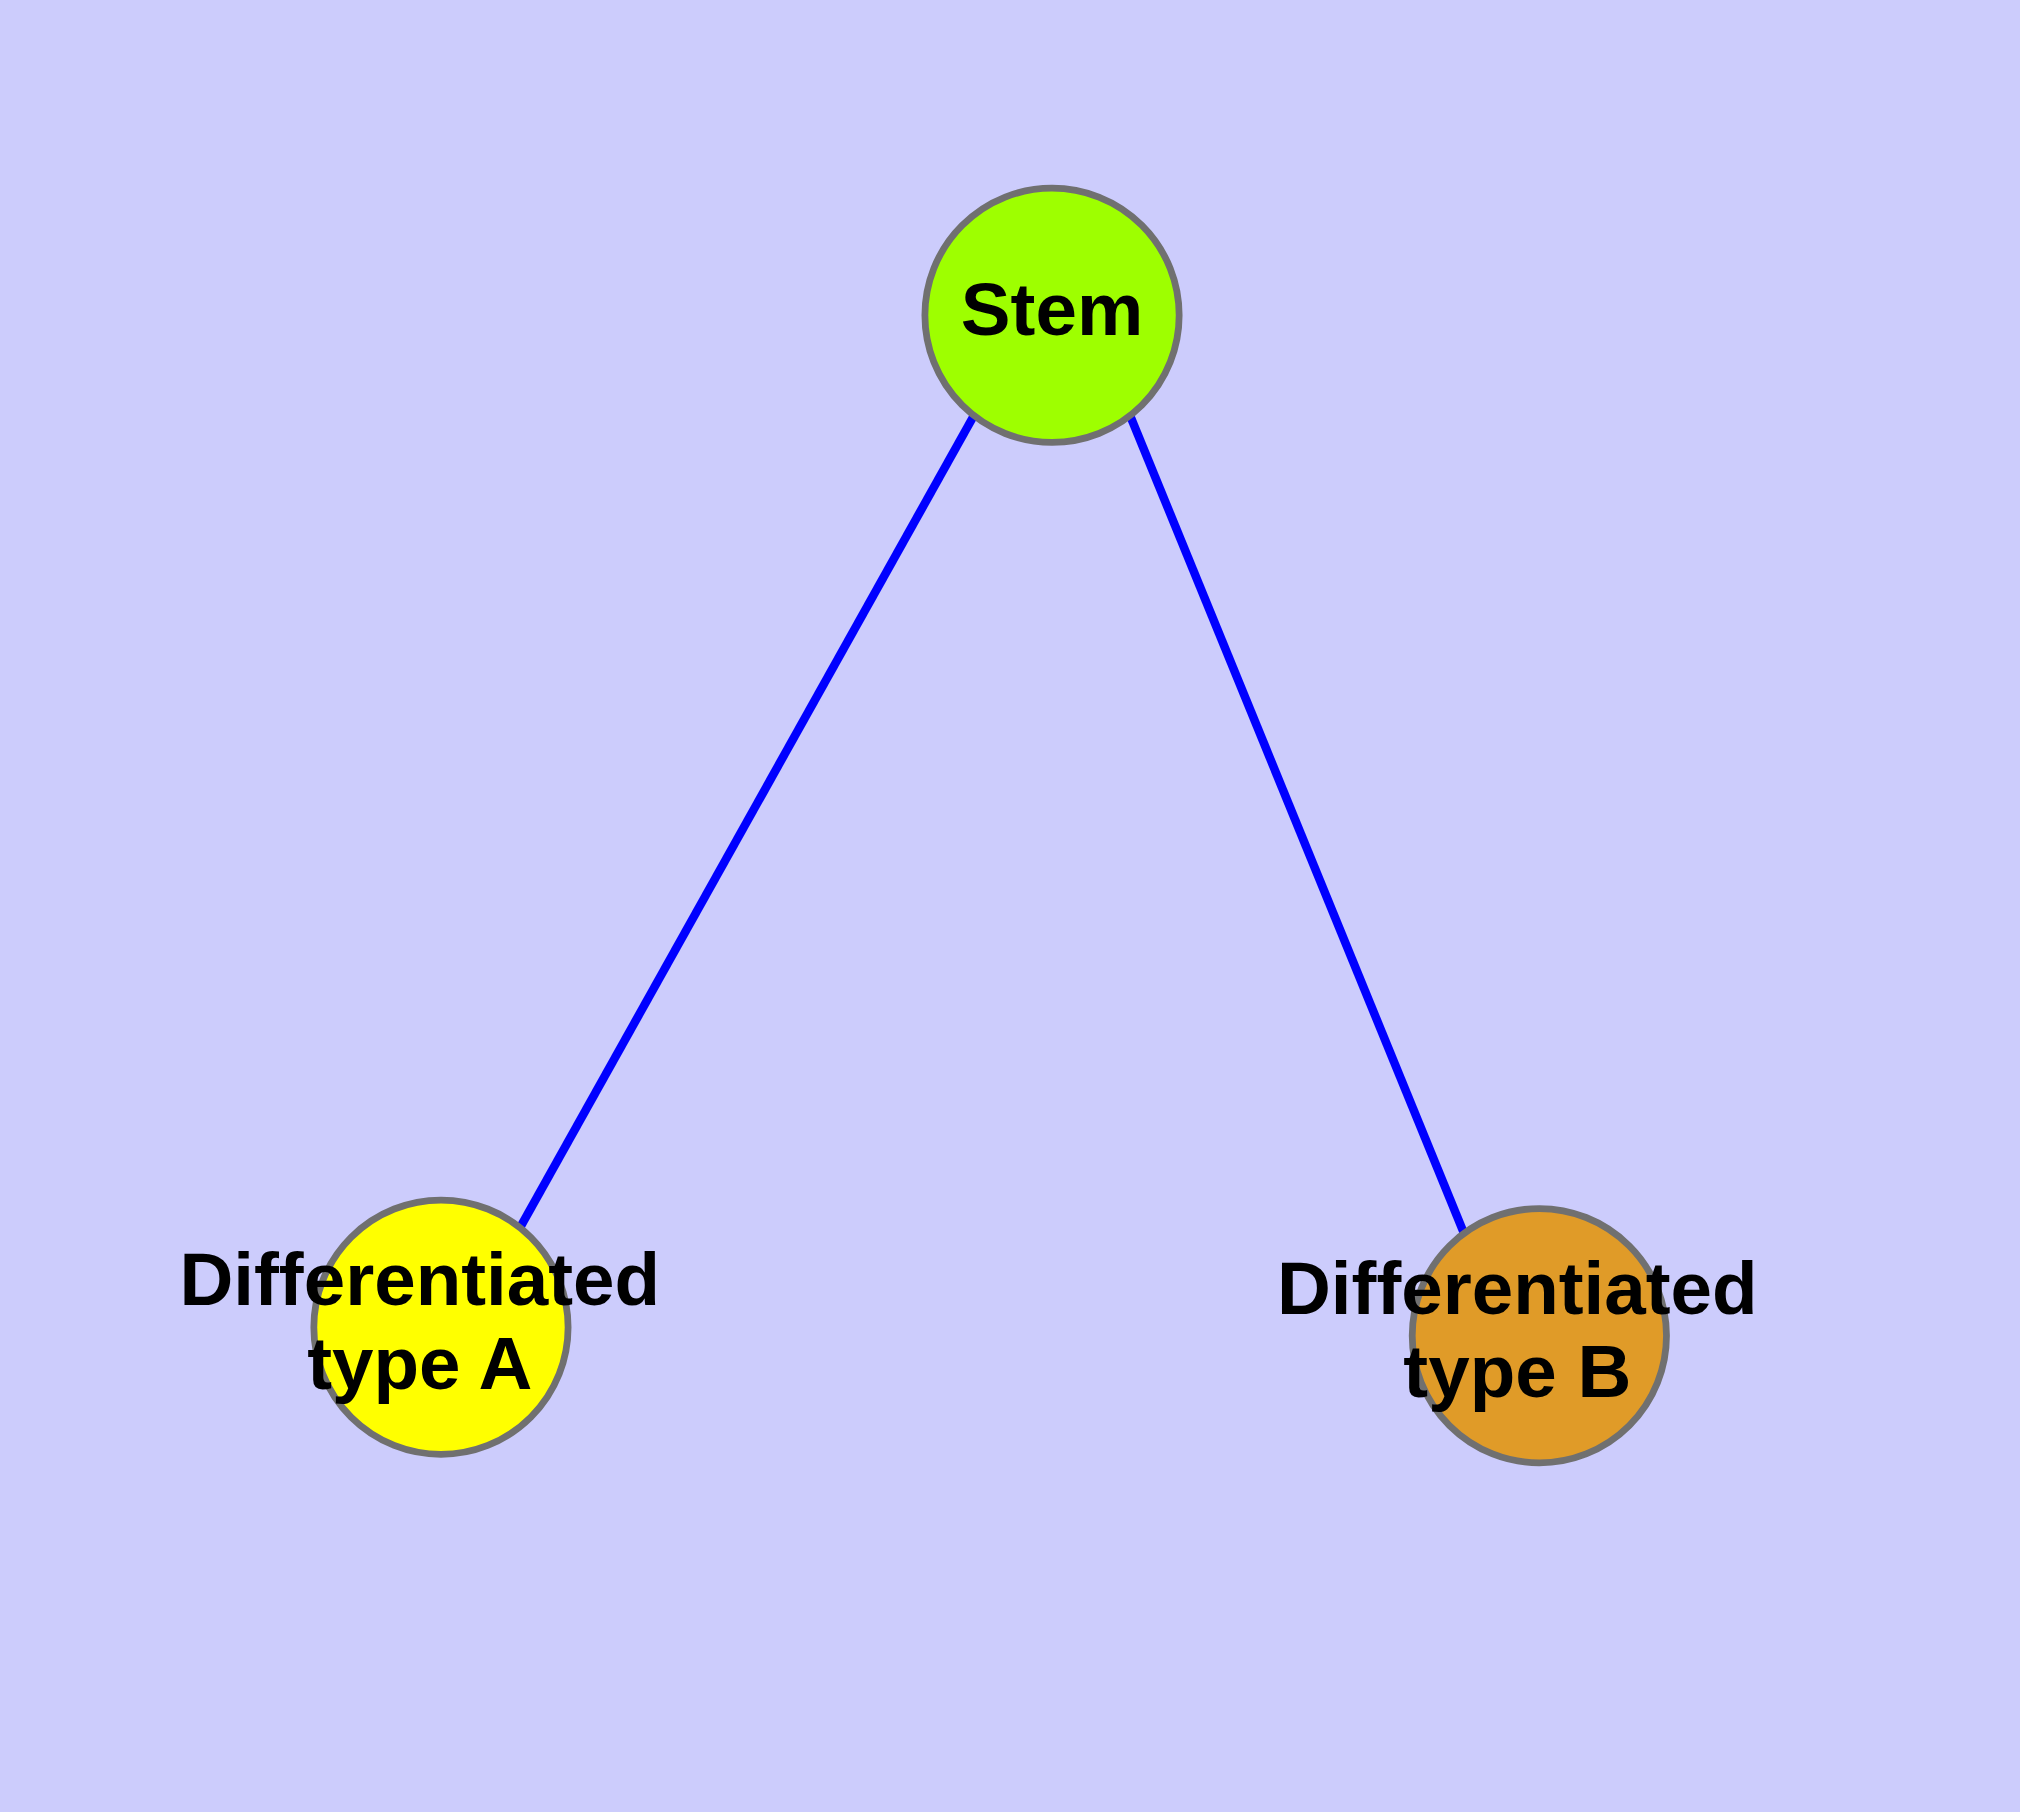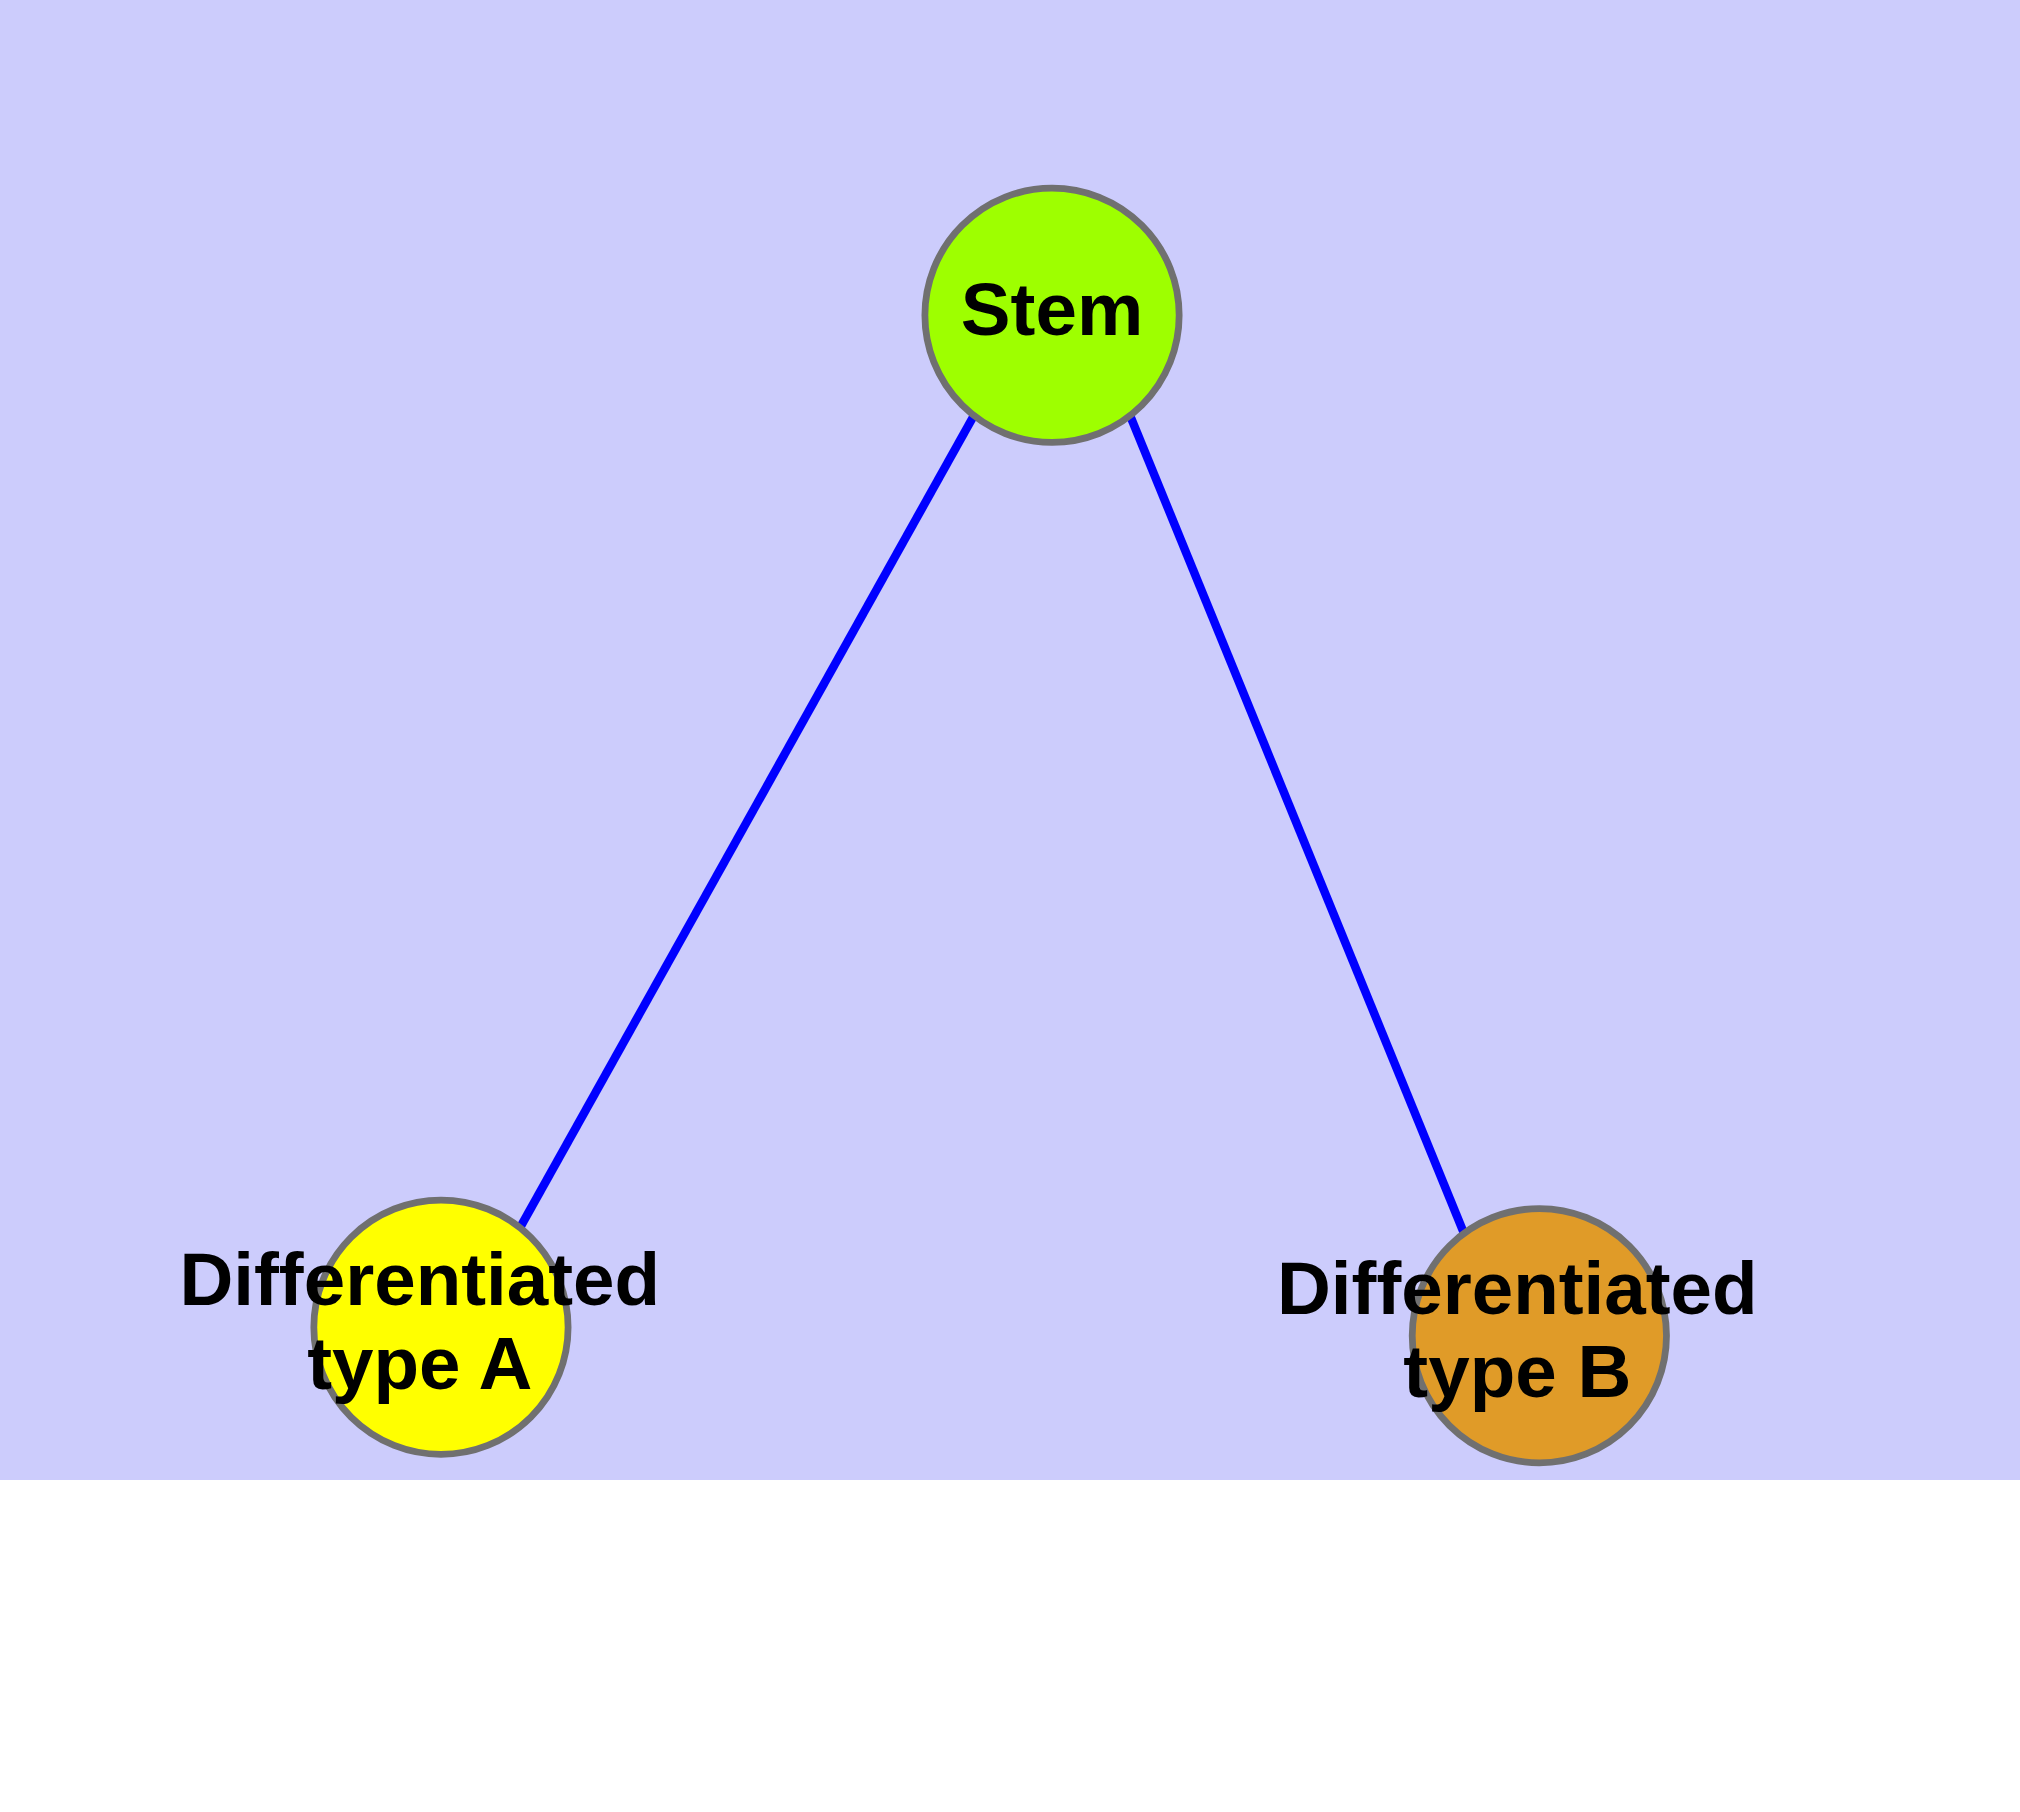--- a/index.html
+++ b/index.html
@@ -34,21 +34,21 @@
     text-anchor: middle;
     dominant-baseline: middle;
     font-family: "Liberation Sans", sans-serif;
     paint-order: normal;
     white-space: pre;
   }
 </style>
 </head>
 <body>
 
-<div id="canvas" style="width: 2021px; height: 1480px;">
+<div id="canvas" style="width: 2021px; height: 1812px;">
 
   <div id="bg-rect" style="background: rgb(204, 204, 252); width: 2021px; height: 1812px;"></div>
 
   <svg id="graph-svg" viewBox="0 0 2384 2138" xmlns="http://www.w3.org/2000/svg" style="width: 2021px; height: 1812px;">
 
     <g>
       <line class="graph-edge" x1="1149" y1="490" x2="613" y2="1449" stroke="#0000ff" stroke-width="10" stroke-linecap="butt"></line>
       <line class="graph-edge" x1="1333" y1="490" x2="1727" y2="1455" stroke="#0000ff" stroke-width="10" stroke-linecap="butt"></line>
     </g>
 

